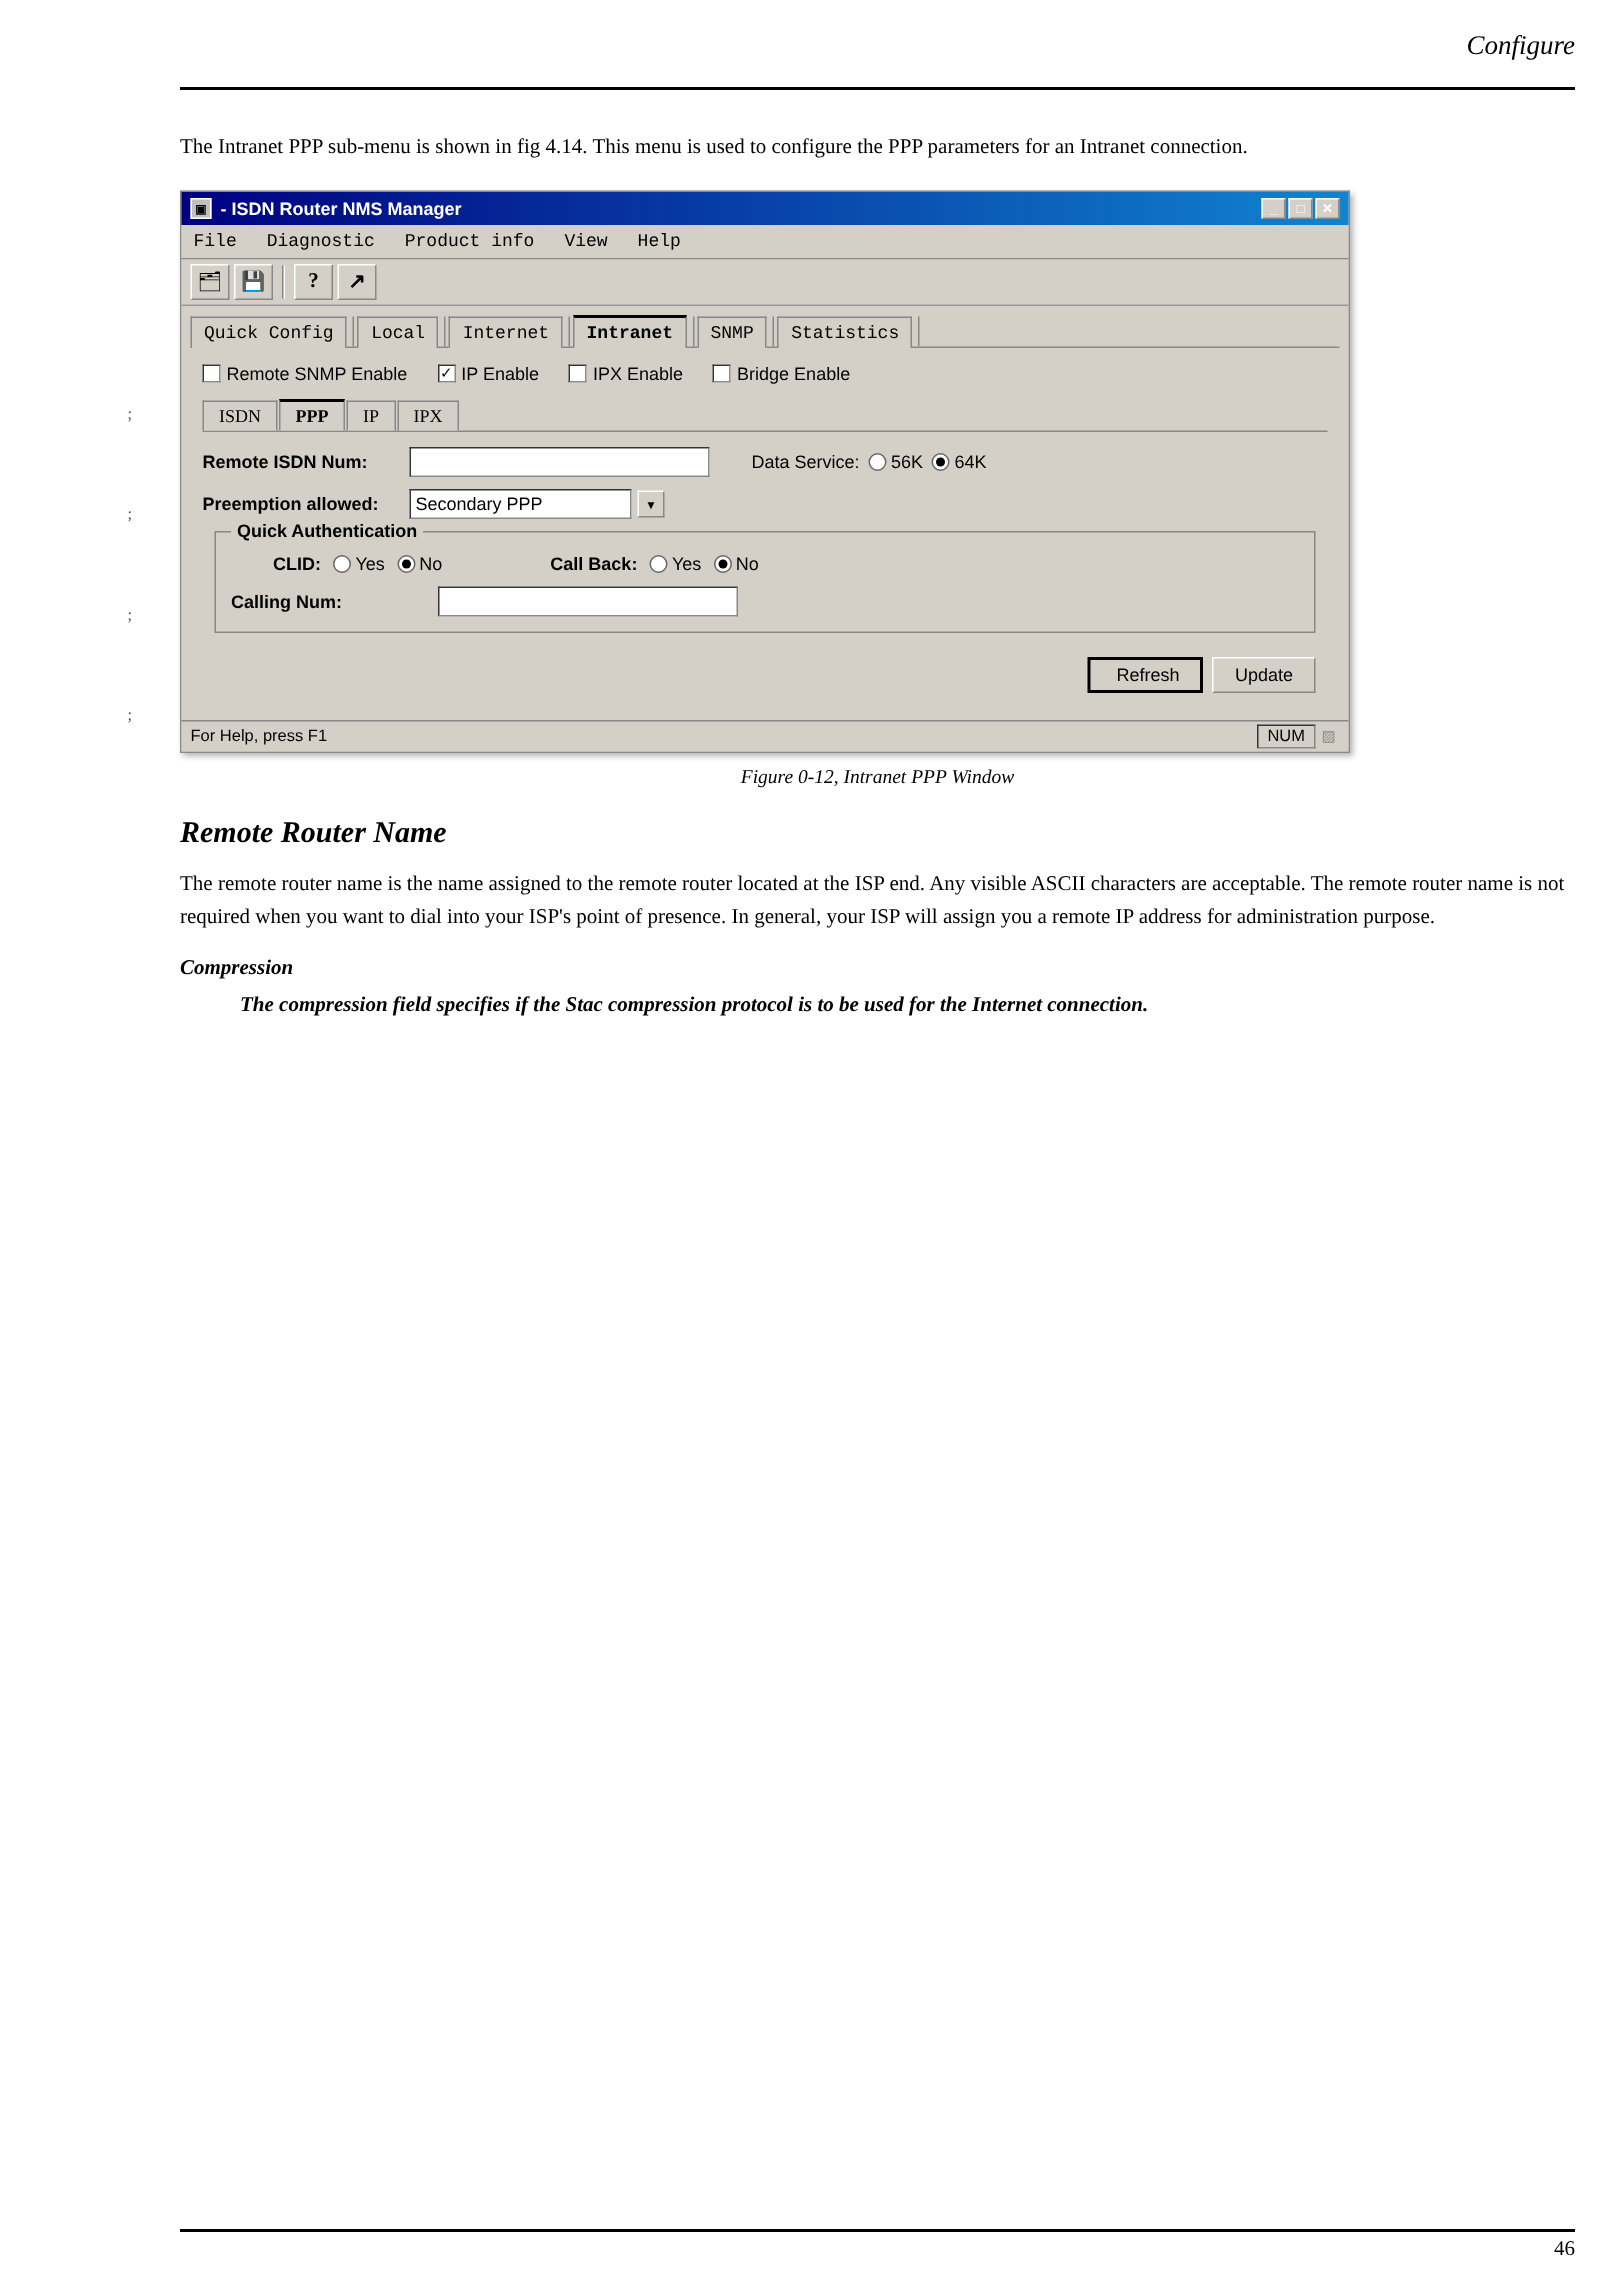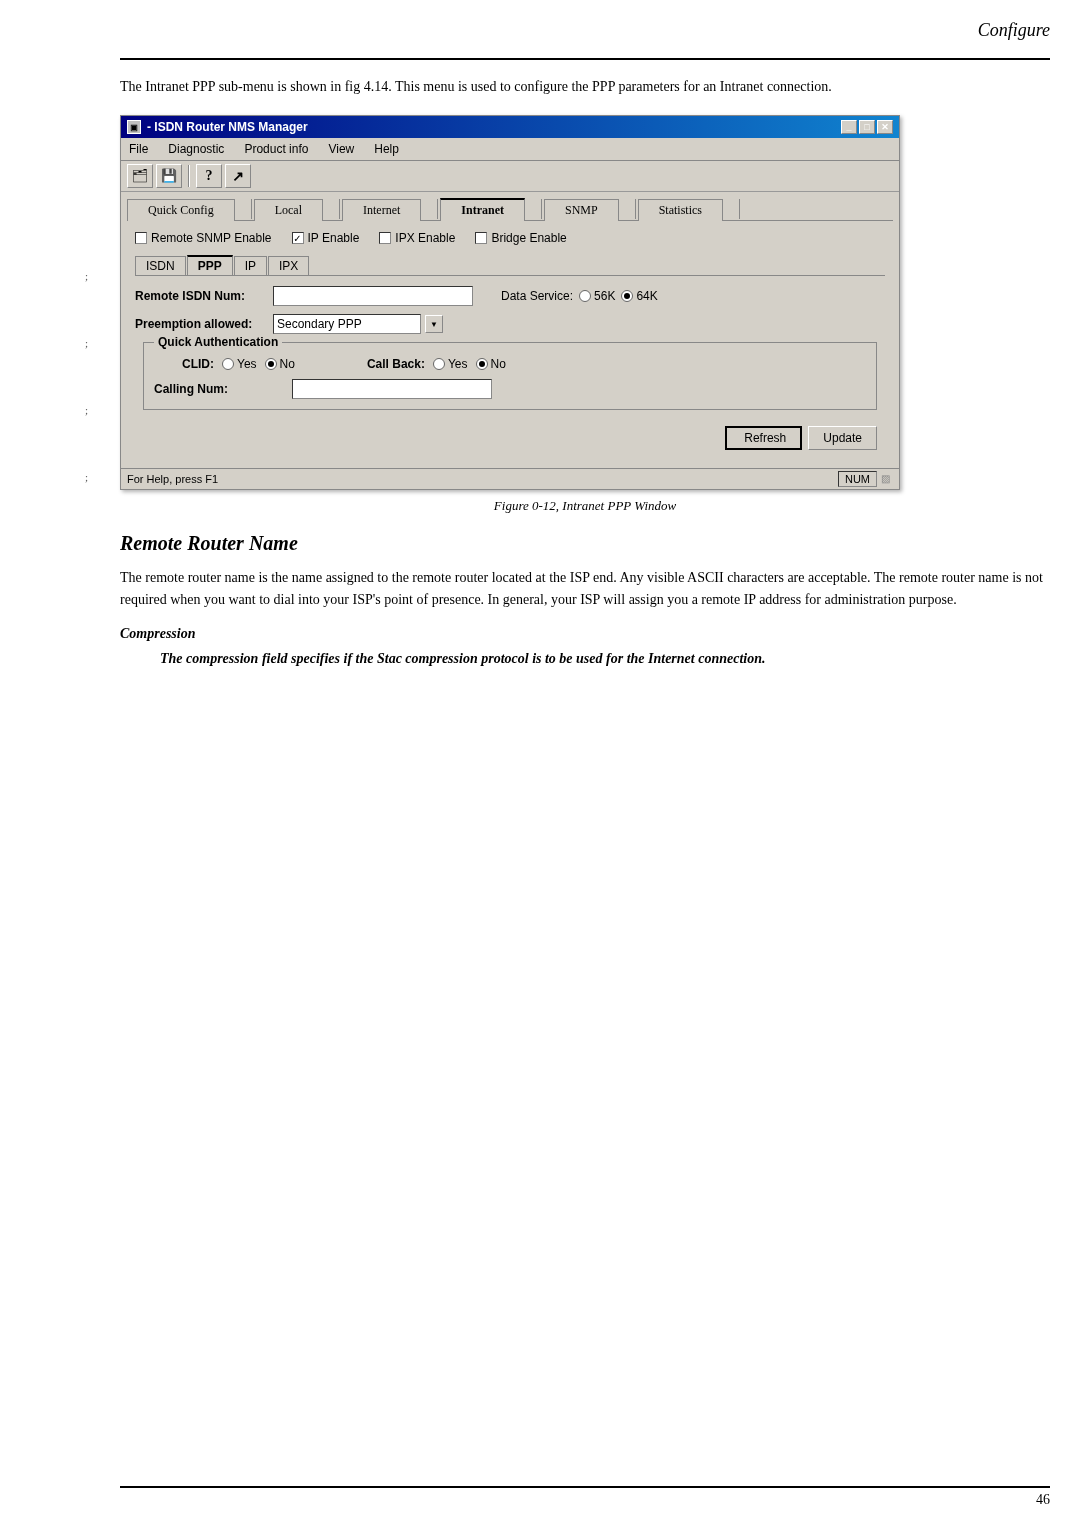--- a/index.html
+++ b/index.html
@@ -29,21 +29,21 @@
       top: 20px;
       right: 30px;
       font-style: italic;
       font-size: 18px;
       font-family: 'Times New Roman', Times, serif;
     }
 
     
     .content {
       position: absolute;
-      top: 76px;
+      top: 88px;
       left: 120px;
       right: 30px;
     }
 
     .intro-text {
       font-size: 14px;
       line-height: 1.5;
       margin-bottom: 18px;
     }
 
@@ -106,21 +106,21 @@
     }
 
     
     .menu-bar {
       background: #d4d0c8;
       border-bottom: 1px solid #888;
       padding: 2px 4px;
       display: flex;
       gap: 12px;
       font-size: 12px;
-      font-family: Liberation Sans, sans-serif;
+      font-family: Liberation Mono, monospace;
     }
     .menu-item {
       padding: 2px 4px;
       cursor: pointer;
     }
 
     
     .toolbar {
       background: #d4d0c8;
       border-bottom: 1px solid #999;
@@ -159,28 +159,28 @@
     }
 
     
     .tabs-row {
       display: flex;
       align-items: flex-end;
       border-bottom: 1px solid #888;
       margin-bottom: 6px;
     }
     .tab {
-      padding: 3px 20px;
+      padding: 3px 8px;
       border: 1px solid #888;
       border-bottom: none;
       background: #d4d0c8;
       cursor: pointer;
       font-size: 12px;
-      font-family: Liberation Serif, serif;
-      margin-right: 14px;
+      font-family: Liberation Mono, monospace;
+      margin-right: 2px;
       margin-bottom: -1px;
     }
     .tab.active {
       background: #d4d0c8;
       font-weight: bold;
       border-top: 2px solid #000;
       z-index: 1;
     }
     .tab-divider {
       width: 1px;
@@ -226,21 +226,21 @@
       border-bottom: 1px solid #888;
       margin: 6px 8px 6px 8px;
     }
     .sub-tab {
       padding: 2px 10px;
       border: 1px solid #888;
       border-bottom: none;
       background: #d4d0c8;
       cursor: pointer;
       font-size: 12px;
-      font-family: Liberation Sans, sans-serif;
+      font-family: Liberation Serif, serif;
       margin-right: 1px;
     }
     .sub-tab.active {
       font-weight: bold;
       background: #d4d0c8;
       border-top: 2px solid #000;
     }
 
     
     .form-area {

